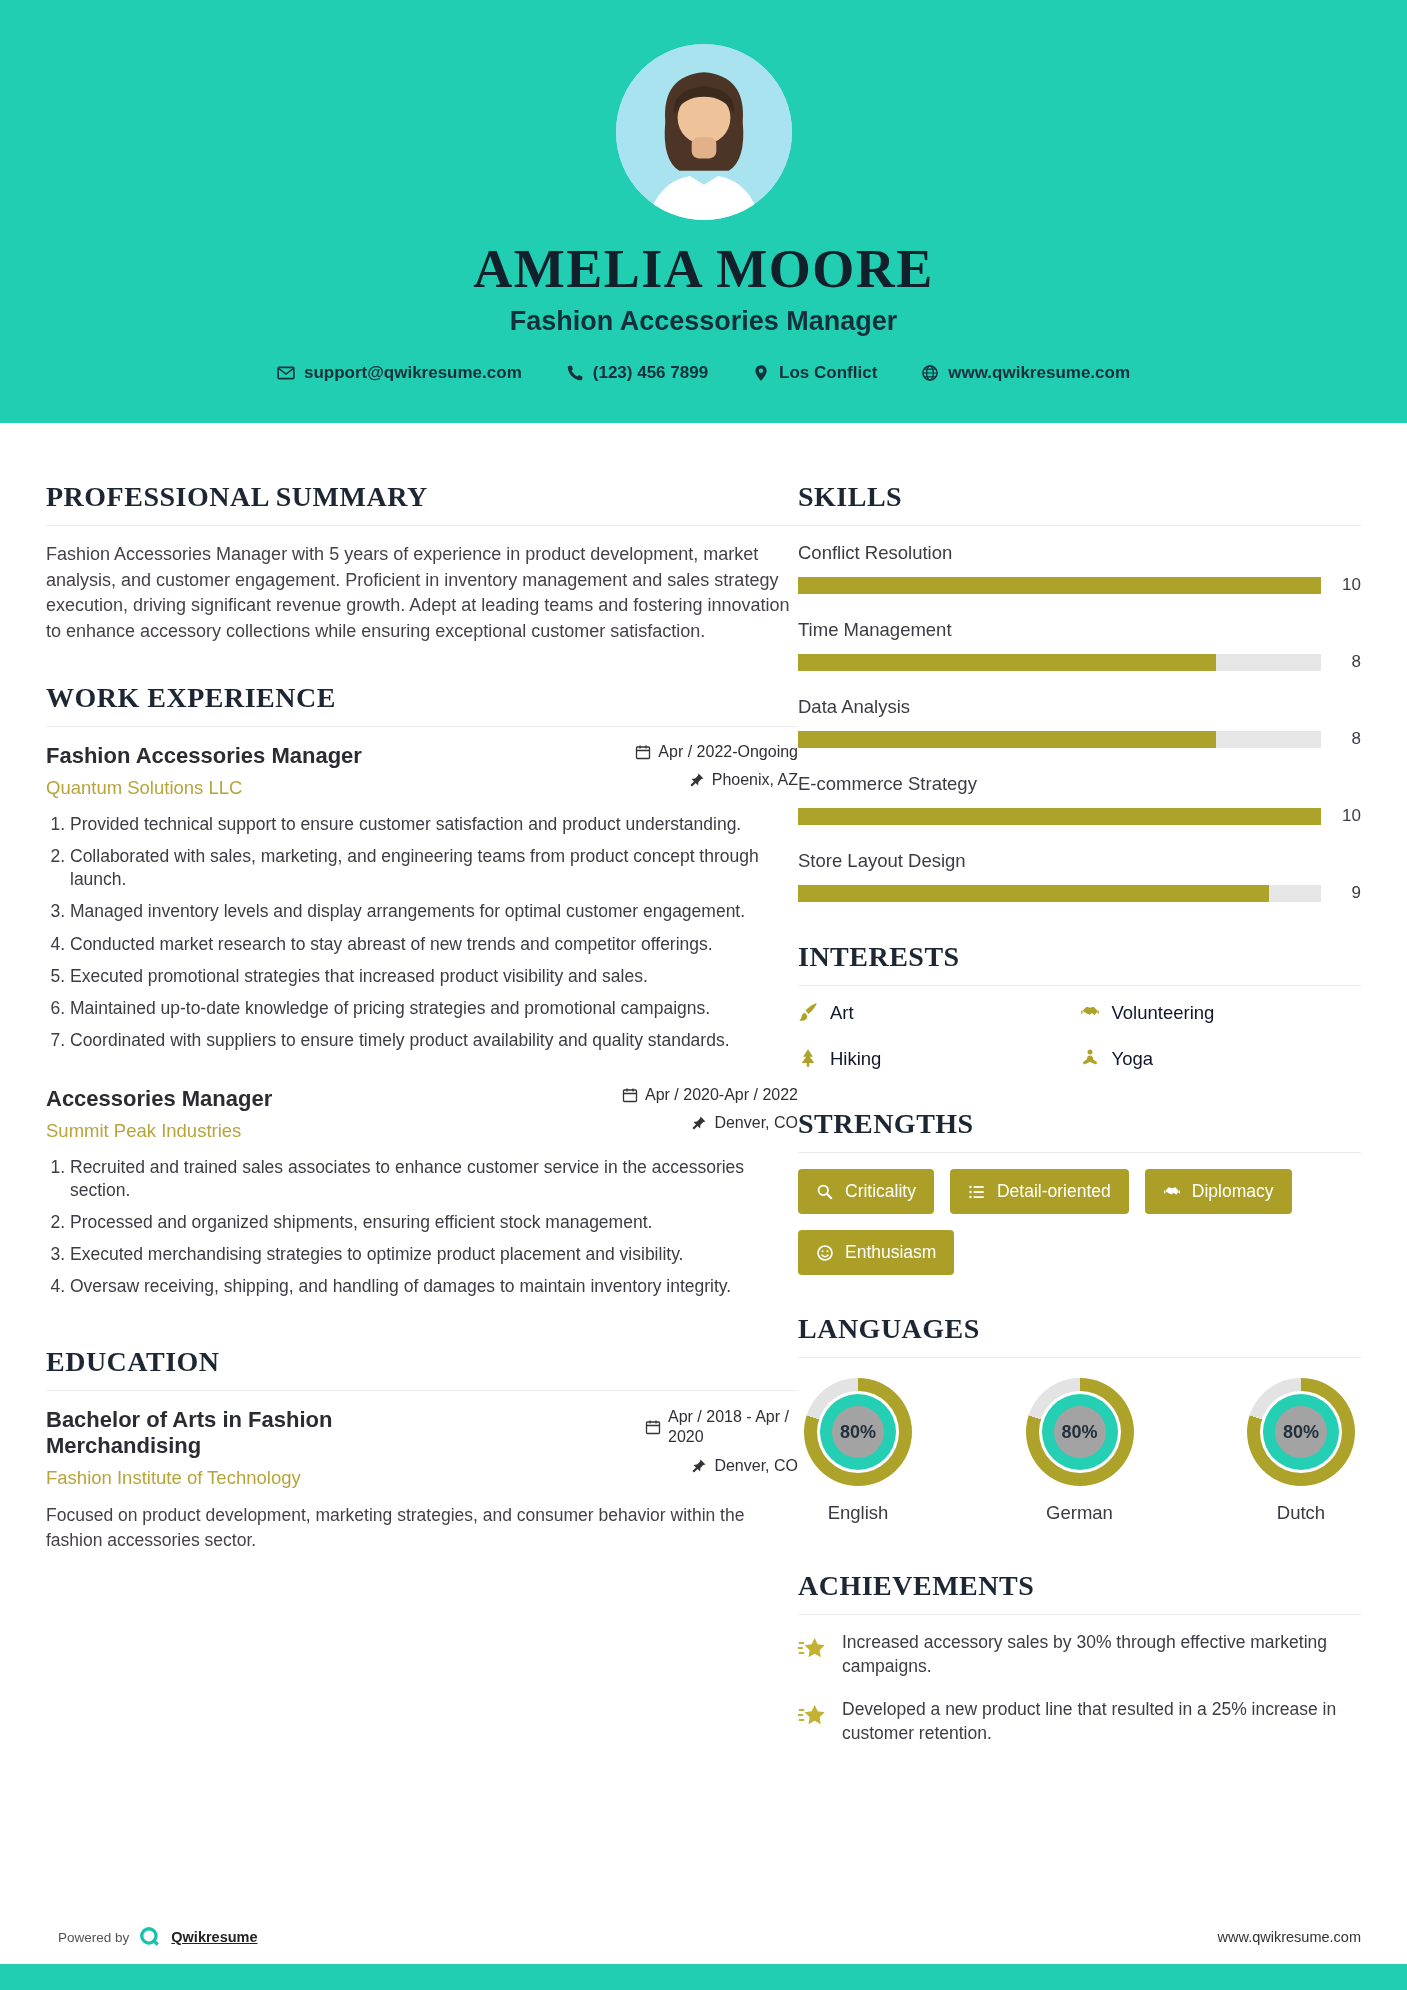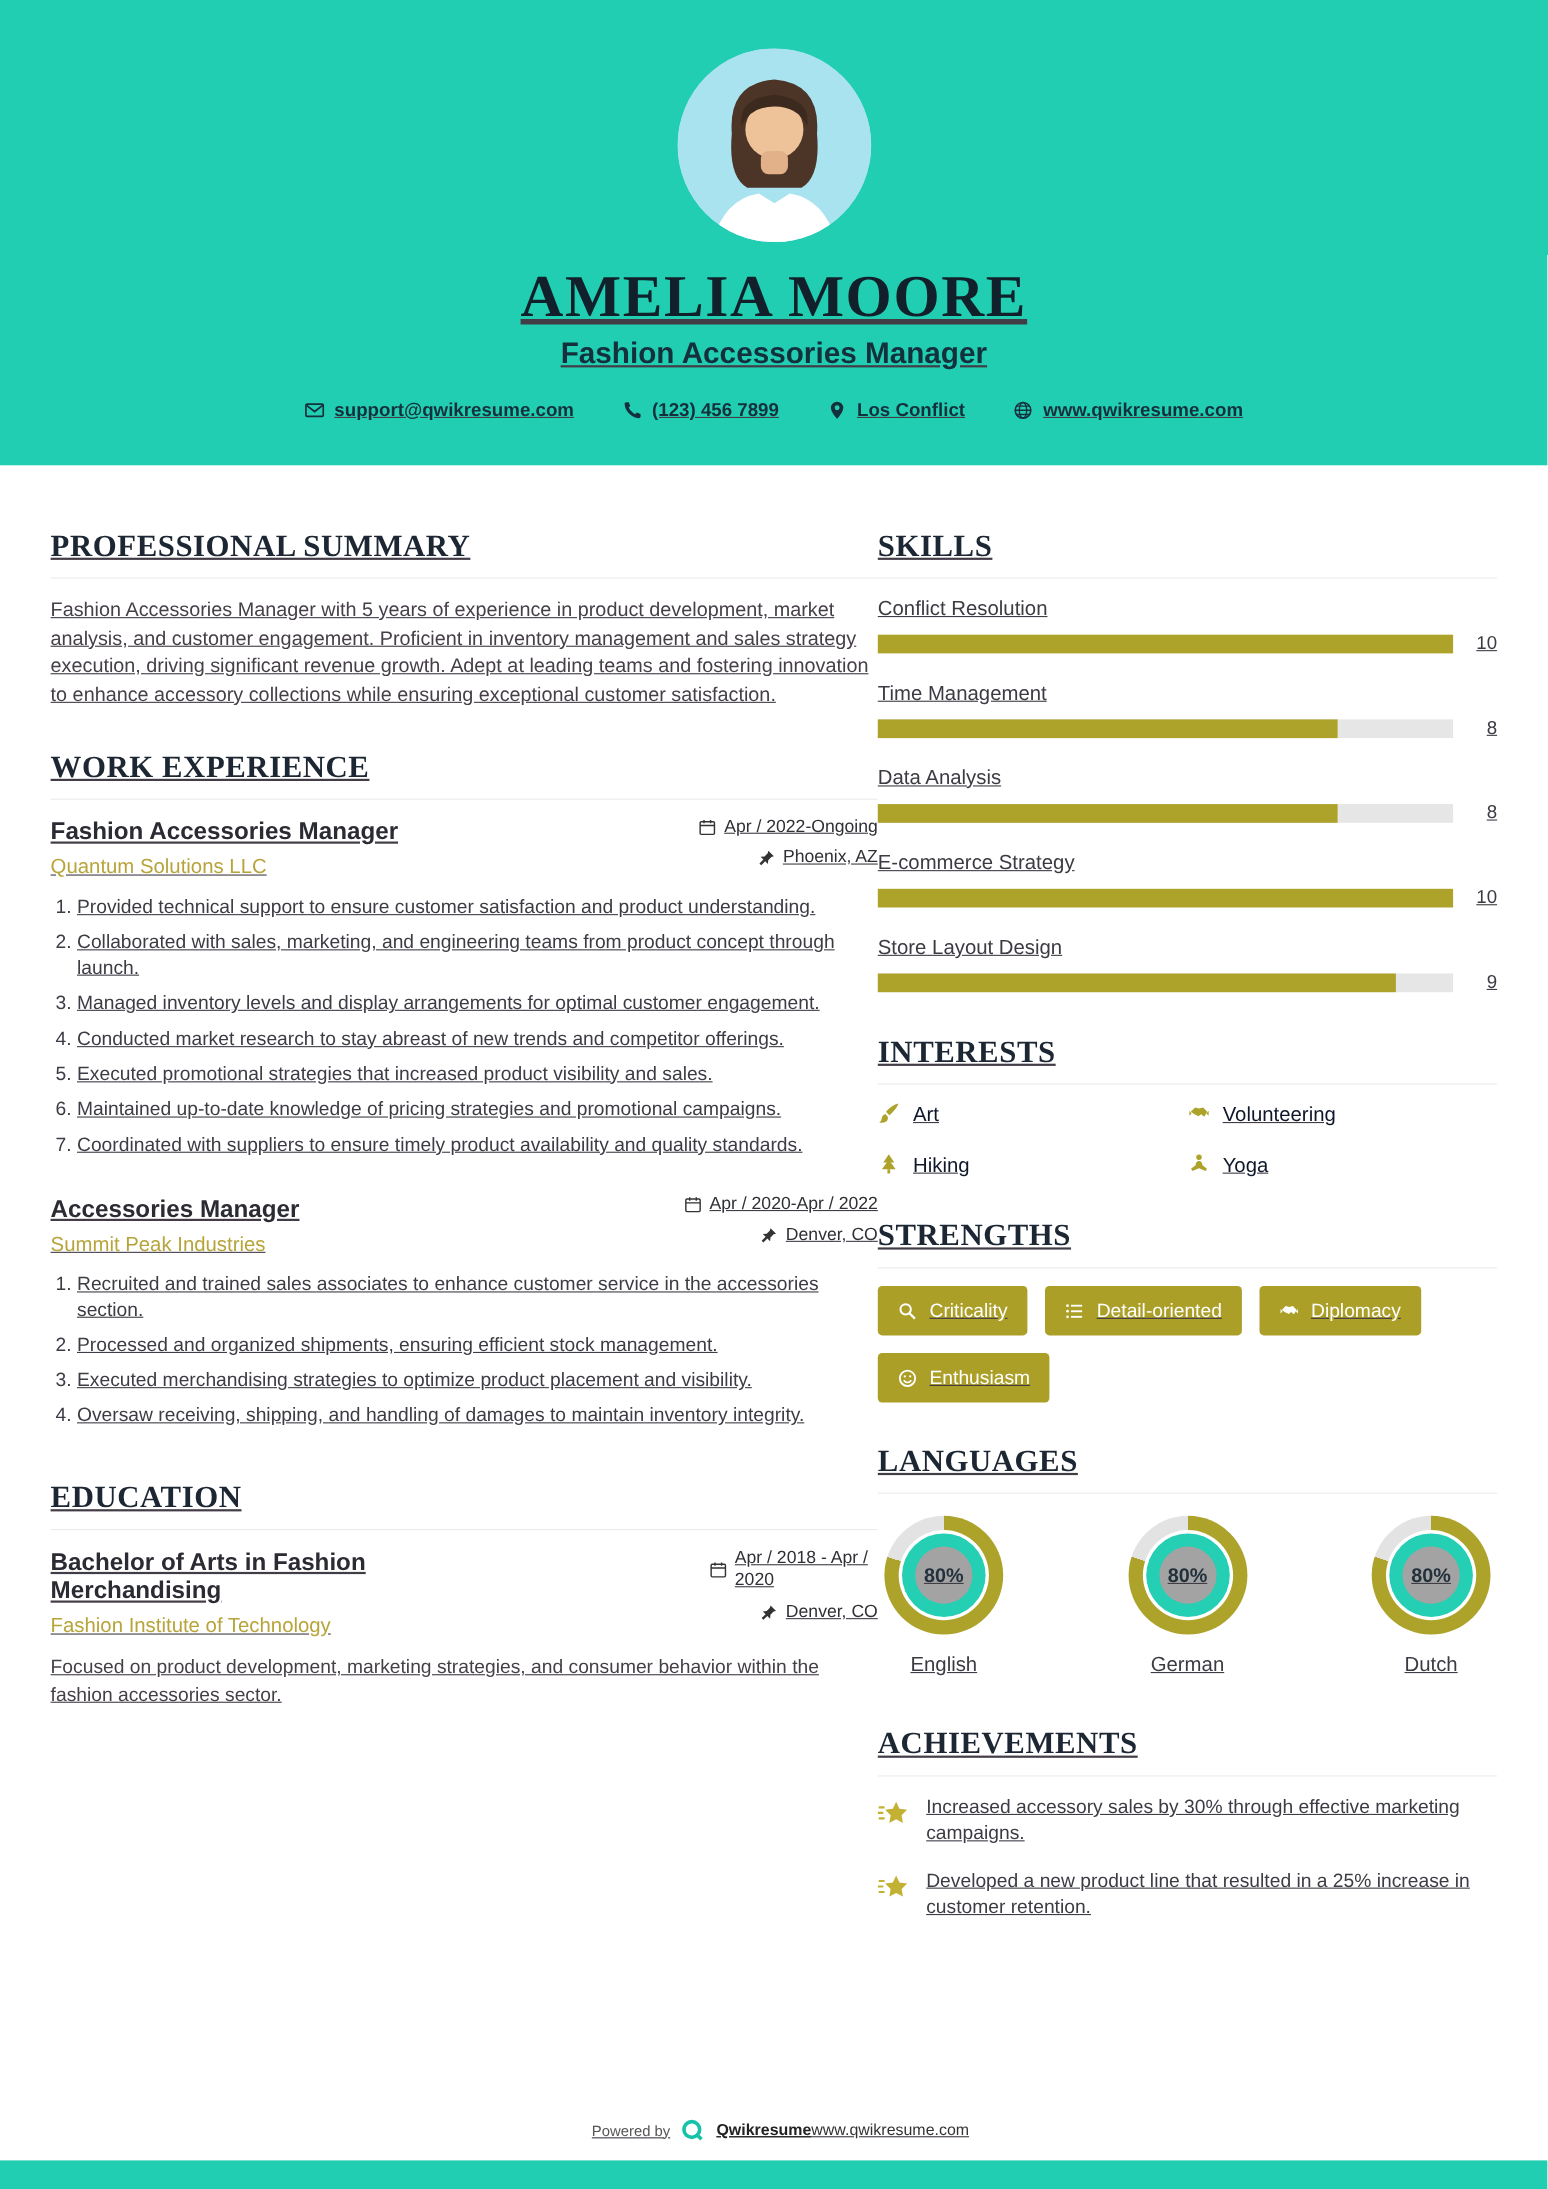--- a/index.html
+++ b/index.html
@@ -1,18 +1,18 @@
 <!DOCTYPE html>
 <html><head>
 <meta charset="utf-8">
 <style>
   * { box-sizing: border-box; }
   html,body { margin:0; padding:0; background:#ffffff; }
   body { font-family:"Liberation Sans", sans-serif; color:#423c46; }
-  .page { width:1407px; height:1990px; margin:0 auto; display:flex; flex-direction:column; background:#fff; overflow:hidden;text-decoration:underline; }
+  .page { width:1407px; height:1990px; margin:0 auto; display:flex; flex-direction:column; background:#fff; overflow:hidden; }
 
   
   .hero { background:#21ceb2; text-align:center; padding:44px 20px 40px; }
   .photo { width:176px; height:176px; border-radius:50%; margin:0 auto; overflow:hidden; background:#a9e3f0; }
   .photo svg { display:block; width:100%; height:100%; }
   .candidate-name { font-family:"Liberation Serif", serif; font-weight:700; font-size:54px; letter-spacing:1.5px; color:#12202b; margin:18px 0 6px; }
   .candidate-title { font-size:27px; font-weight:700; color:#14303c; margin-bottom:26px; }
   .contact-row { display:flex; justify-content:center; align-items:center; gap:44px; font-size:17px; color:#14303c; font-weight:600; }
   .contact-item { display:flex; align-items:center; gap:9px; }
   .contact-item svg { width:18px; height:18px; }
@@ -64,21 +64,21 @@
   .donut-ring2 { width:76px; height:76px; border-radius:50%; background:#25cfb4; box-shadow:0 0 0 3px #fff; display:flex; align-items:center; justify-content:center; }
   .donut-center { width:52px; height:52px; border-radius:50%; background:#a3a3a3; display:flex; align-items:center; justify-content:center; font-size:18px; font-weight:700; color:#23313c; }
   .lang-name { margin-top:16px; font-size:18.5px; color:#3c3b43; }
 
   
   .ach-item { display:flex; gap:14px; margin-bottom:20px; }
   .ach-item svg { width:30px; height:30px; flex:0 0 30px; margin-top:2px; }
   .ach-text { font-size:17.5px; line-height:1.35; color:#3d3c44; }
 
   
-  .footer { margin-top:auto; display:flex; justify-content:center; align-items:center; padding:16px 46px 16px 58px; }
+  .footer { margin-top:auto; display:flex; justify-content:space-between; align-items:center; padding:16px 46px 16px 58px; }
   .powered { display:flex; align-items:center; gap:10px; font-size:13.5px; color:#555; }
   .brand-link { font-size:14.5px; font-weight:700; color:#222; text-decoration:underline; }
   .site-link { font-size:14.5px; color:#333; text-decoration:none; }
   .bottom-bar { height:26px; background:#21ceb2; }
 </style>
 </head>
 <body>
 
 <div class="page">
 

